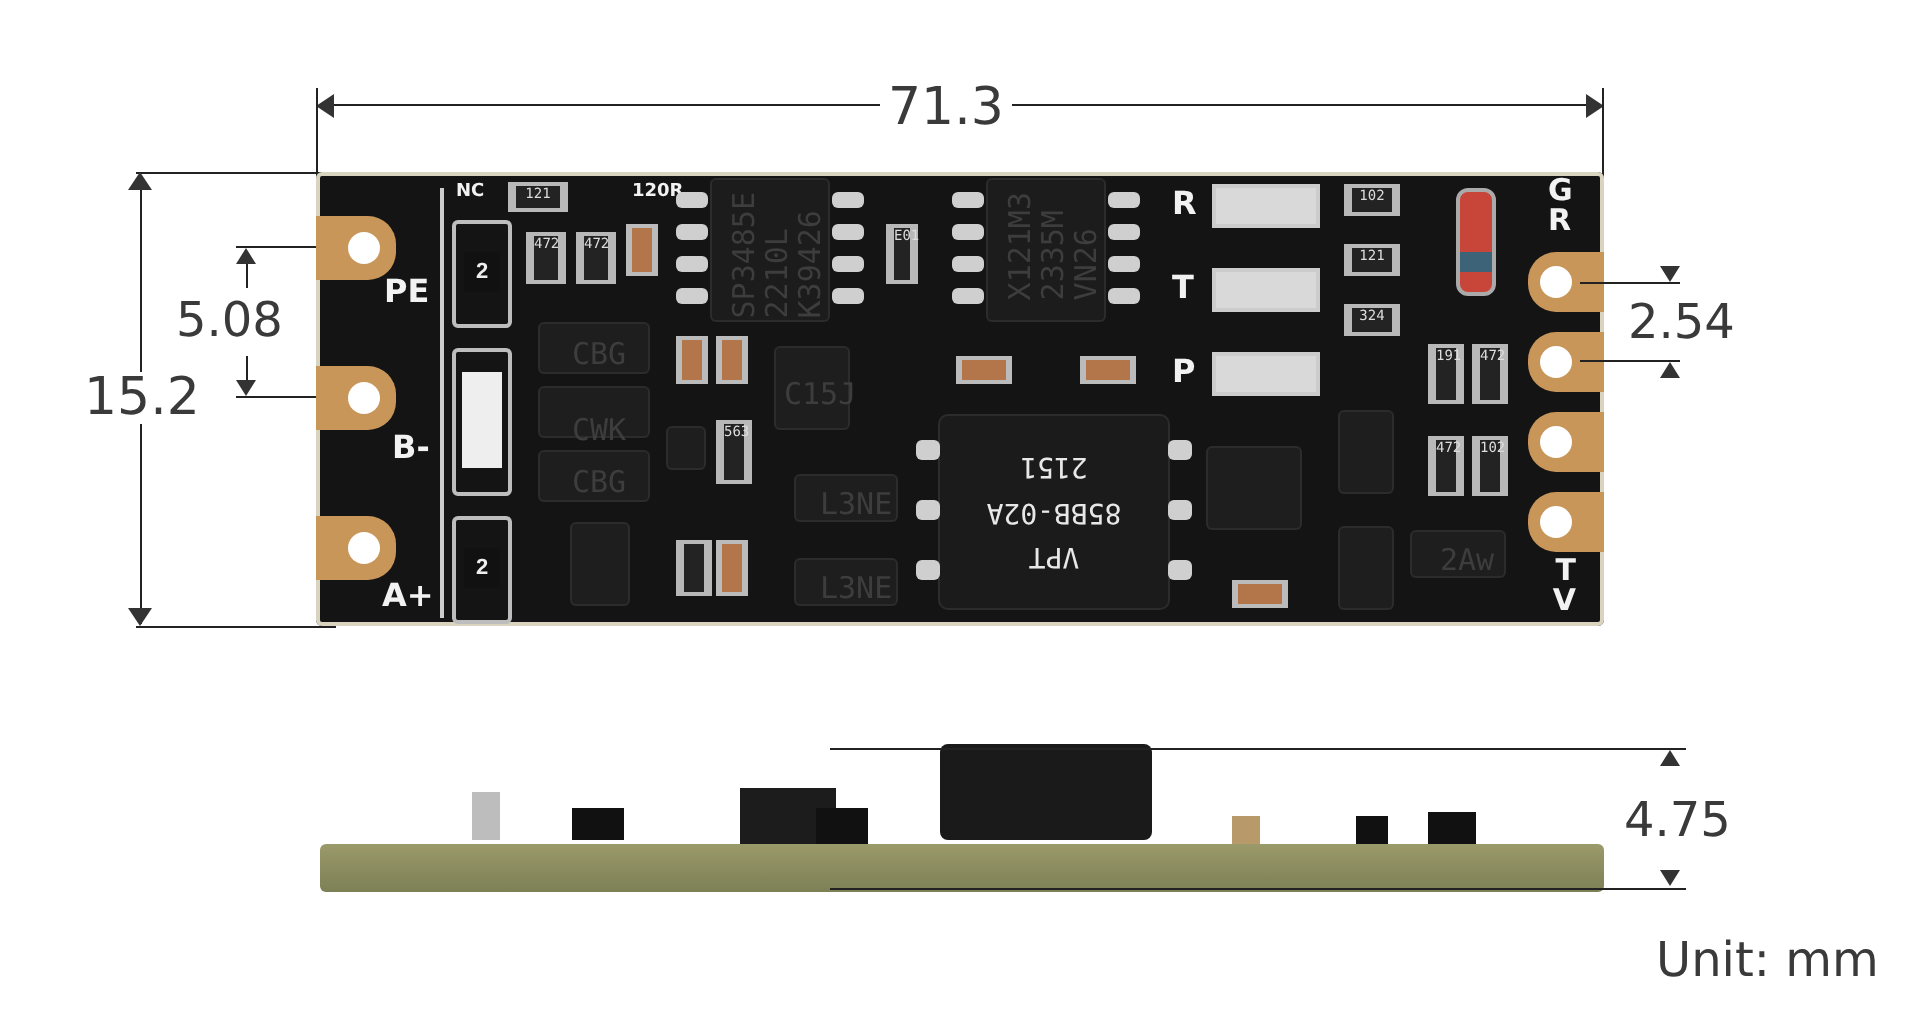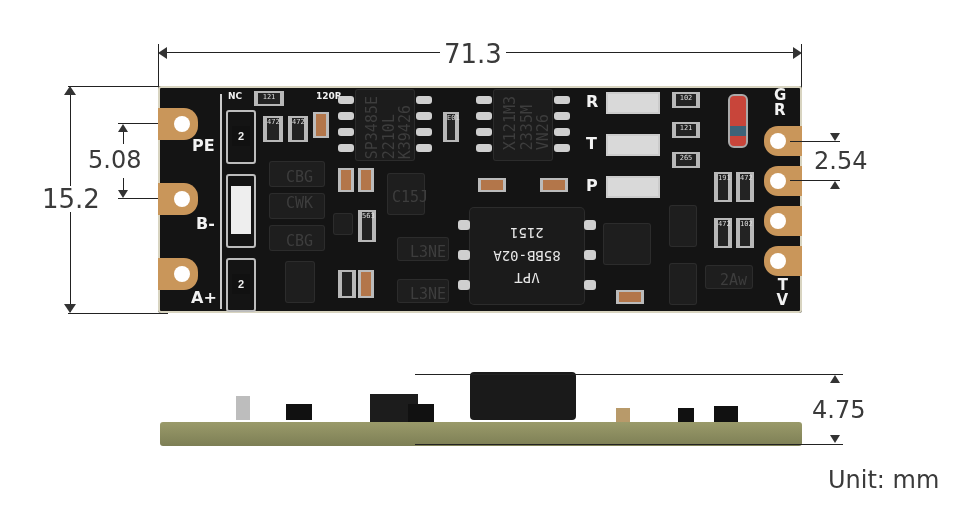--- a/index.html
+++ b/index.html
@@ -75,21 +75,21 @@
   <div class="abs res" style="left:96px;top:5px;width:22px;height:11px;">121</div>
   <div class="abs silk" style="left:158px;top:5px;font-size:9px;">120R</div>
   <div class="abs res" style="left:105px;top:30px;width:12px;height:22px;">472</div>
   <div class="abs res" style="left:130px;top:30px;width:12px;height:22px;">472</div>
   <div class="abs cap" style="left:155px;top:26px;width:10px;height:22px;"></div>
 
   <div class="abs chip" style="left:112px;top:76px;width:54px;height:24px;">
       <span class="chiptxt" style="position:absolute;left:16px;top:6px;">CBG</span>
     </div>
   <div class="abs chip" style="left:112px;top:108px;width:54px;height:24px;">
-      <span class="chiptxt" style="position:absolute;left:16px;top:0;">CWK</span>
+      <span class="chiptxt" style="position:absolute;left:16px;top:12px;">CWK</span>
     </div>
   <div class="abs chip" style="left:112px;top:140px;width:54px;height:24px;">
       <span class="chiptxt" style="position:absolute;left:16px;top:6px;">CBG</span>
     </div>
   <div class="abs chip" style="left:128px;top:176px;width:28px;height:40px;"></div>
 
   <div class="abs cap" style="left:180px;top:82px;width:10px;height:20px;"></div>
   <div class="abs cap" style="left:200px;top:82px;width:10px;height:20px;"></div>
   <div class="abs res" style="left:200px;top:124px;width:10px;height:28px;">563</div>
   <div class="abs chip" style="left:176px;top:128px;width:18px;height:20px;"></div>
@@ -152,21 +152,21 @@
   <div class="abs pin" style="left:426px;top:194px;width:12px;height:10px;"></div>
 
   <div class="abs silk" style="left:428px;top:6px;font-size:16px;">R</div>
   <div class="abs silk" style="left:428px;top:48px;font-size:16px;">T</div>
   <div class="abs silk" style="left:428px;top:90px;font-size:16px;">P</div>
   <div class="abs led" style="left:448px;top:6px;width:50px;height:18px;"></div>
   <div class="abs led" style="left:448px;top:48px;width:50px;height:18px;"></div>
   <div class="abs led" style="left:448px;top:90px;width:50px;height:18px;"></div>
   <div class="abs res" style="left:514px;top:6px;width:20px;height:12px;">102</div>
   <div class="abs res" style="left:514px;top:36px;width:20px;height:12px;">121</div>
-  <div class="abs res" style="left:514px;top:66px;width:20px;height:12px;">265</div>
+  <div class="abs res" style="left:514px;top:66px;width:20px;height:12px;">324</div>
 
   <div class="abs" style="left:570px;top:8px;width:16px;height:50px;background:#c8453a;border-radius:6px;border:2px solid #aaa;">
       <div style="position:absolute;left:0;top:30px;width:16px;height:10px;background:#3d6378;"></div>
     </div>
   <div class="abs res" style="left:556px;top:86px;width:10px;height:26px;">191</div>
   <div class="abs res" style="left:578px;top:86px;width:10px;height:26px;">472</div>
   <div class="abs res" style="left:556px;top:132px;width:10px;height:26px;">472</div>
   <div class="abs res" style="left:578px;top:132px;width:10px;height:26px;">102</div>
   <div class="abs chip" style="left:512px;top:120px;width:26px;height:40px;"></div>
   <div class="abs chip" style="left:512px;top:178px;width:26px;height:40px;"></div>

